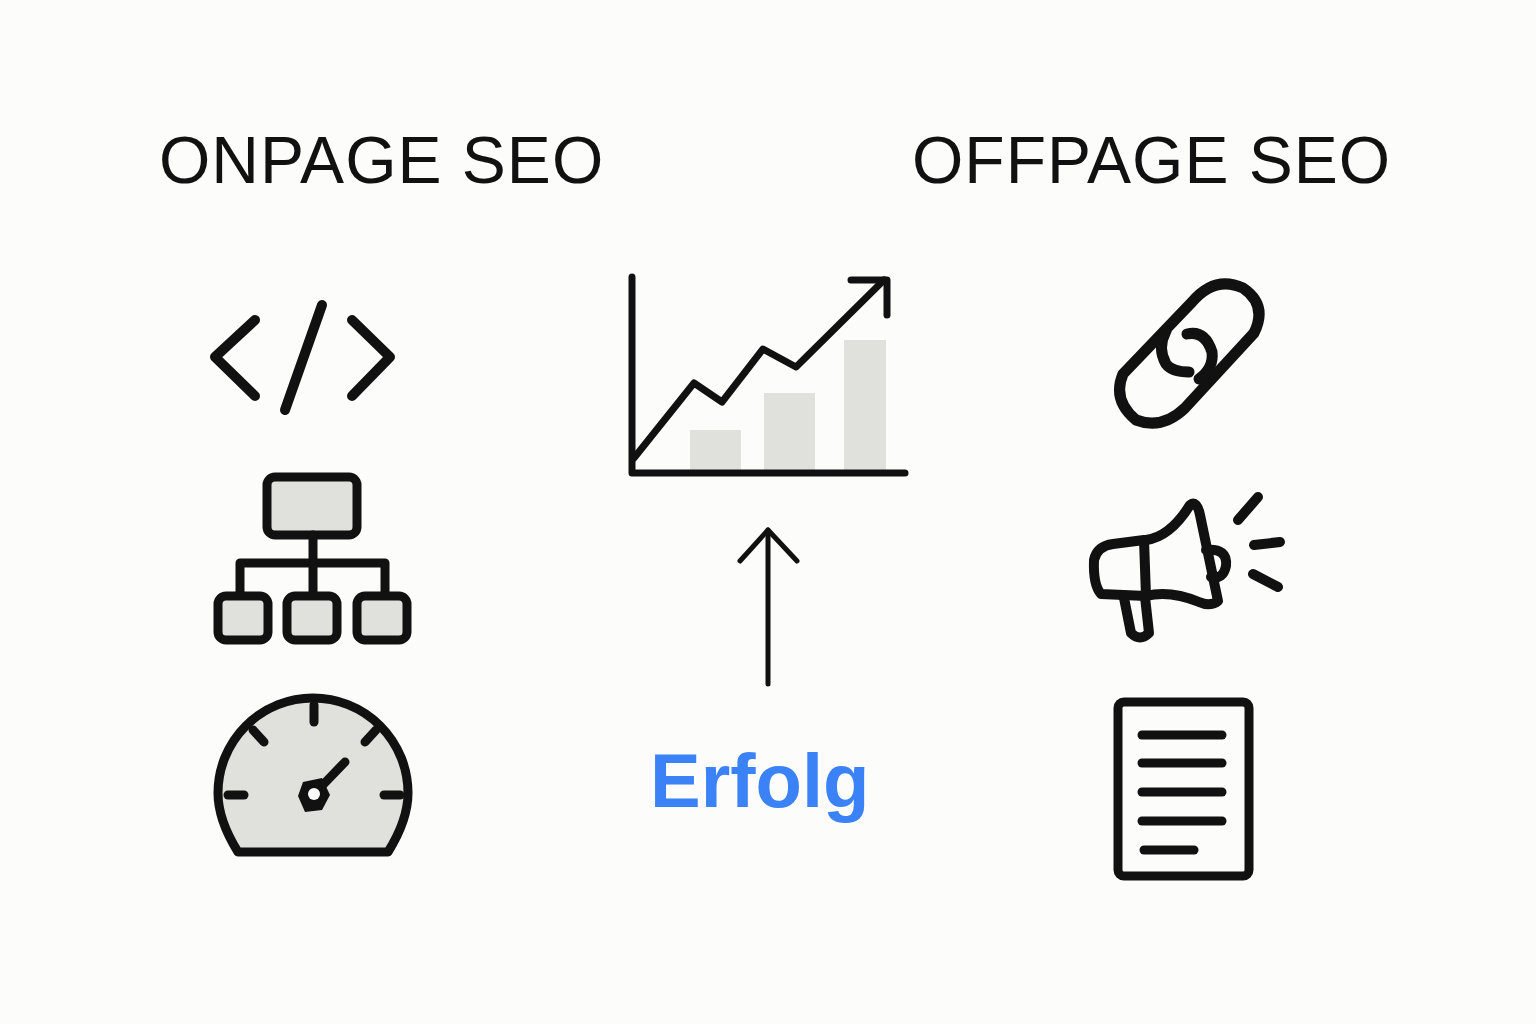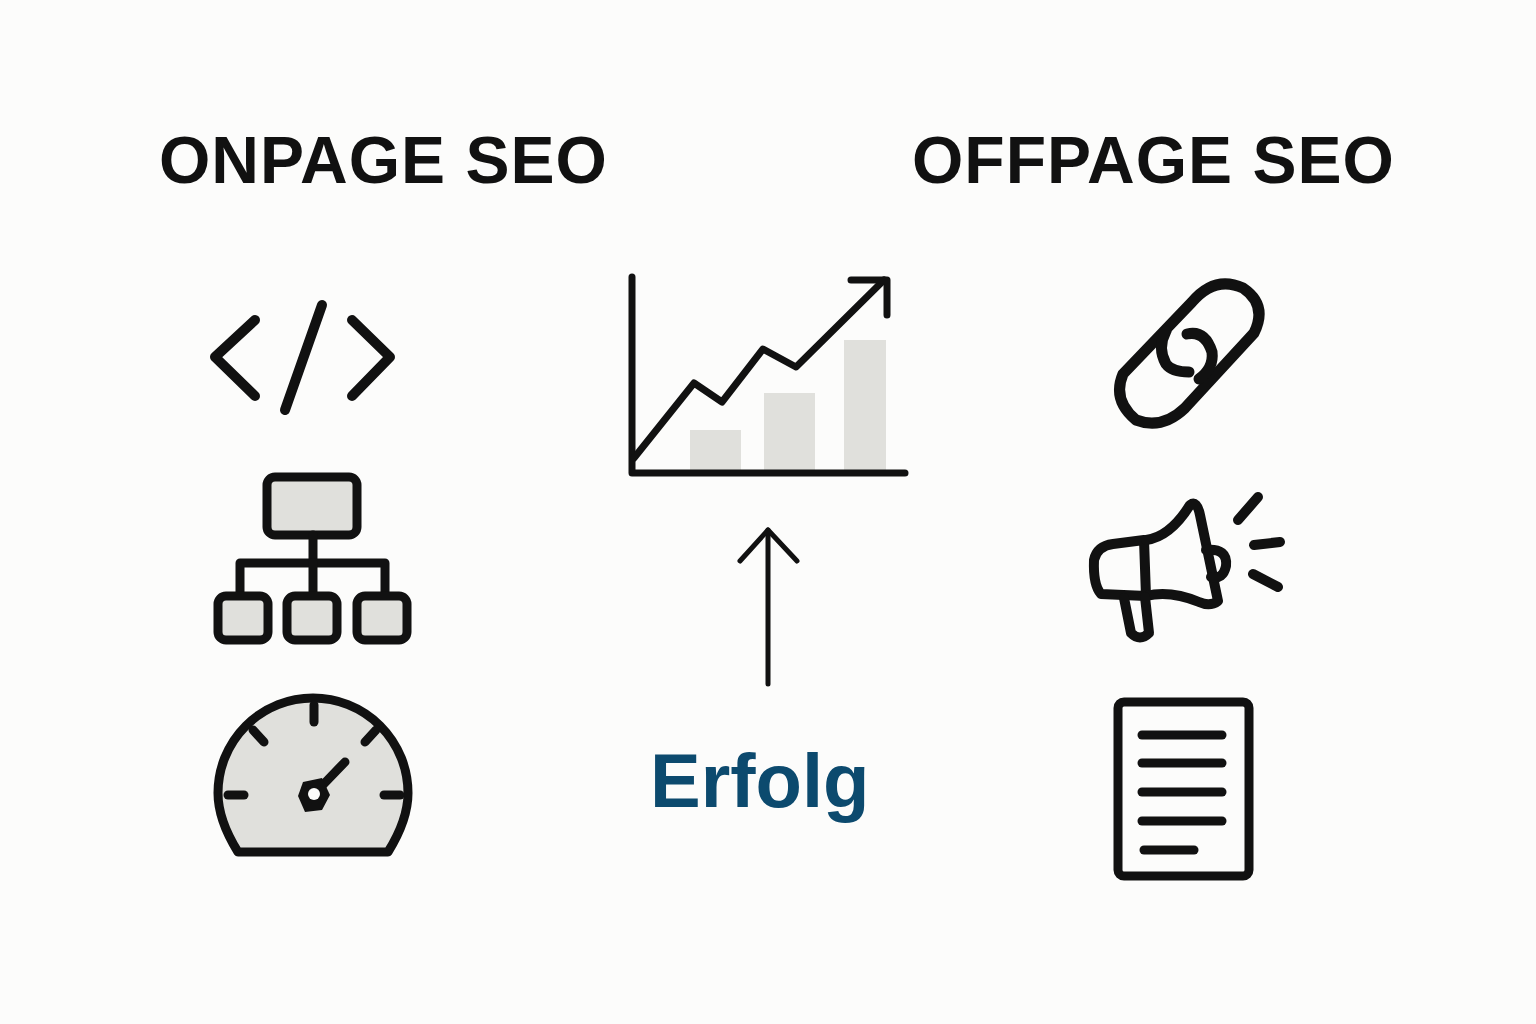--- a/index.html
+++ b/index.html
@@ -11,41 +11,41 @@
       overflow: hidden;
     }
     body {
       position: relative;
       font-family: "Liberation Sans", "DejaVu Sans", sans-serif;
       color: #111111;
     }
     .heading {
       position: absolute;
       top: 122px;
-      font-weight: 700;
+      font-weight: 400;
       font-size: 66px;
       letter-spacing: 1px;
       line-height: 76px;
       white-space: nowrap;
       color: #111111;
     }
     #heading-onpage { left: 159px; }
     #heading-offpage { left: 880px; margin-left: 32px; }
     .icon {
       position: absolute;
       display: block;
     }
     .label-erfolg {
       position: absolute;
       left: 650px;
       top: 738px;
       font-weight: 700;
       font-size: 76px;
       line-height: 86px;
-      color: #0c4a6e;
+      color: #3b82f6;
       white-space: nowrap;
     }
   </style>
 </head>
 <body>
 
 <div id="heading-onpage" class="heading">ONPAGE SEO</div>
 <div id="heading-offpage" class="heading">OFFPAGE SEO</div>
 
 <svg class="icon" style="left:200px;top:290px" width="210" height="135" viewBox="200 290 210 135">

